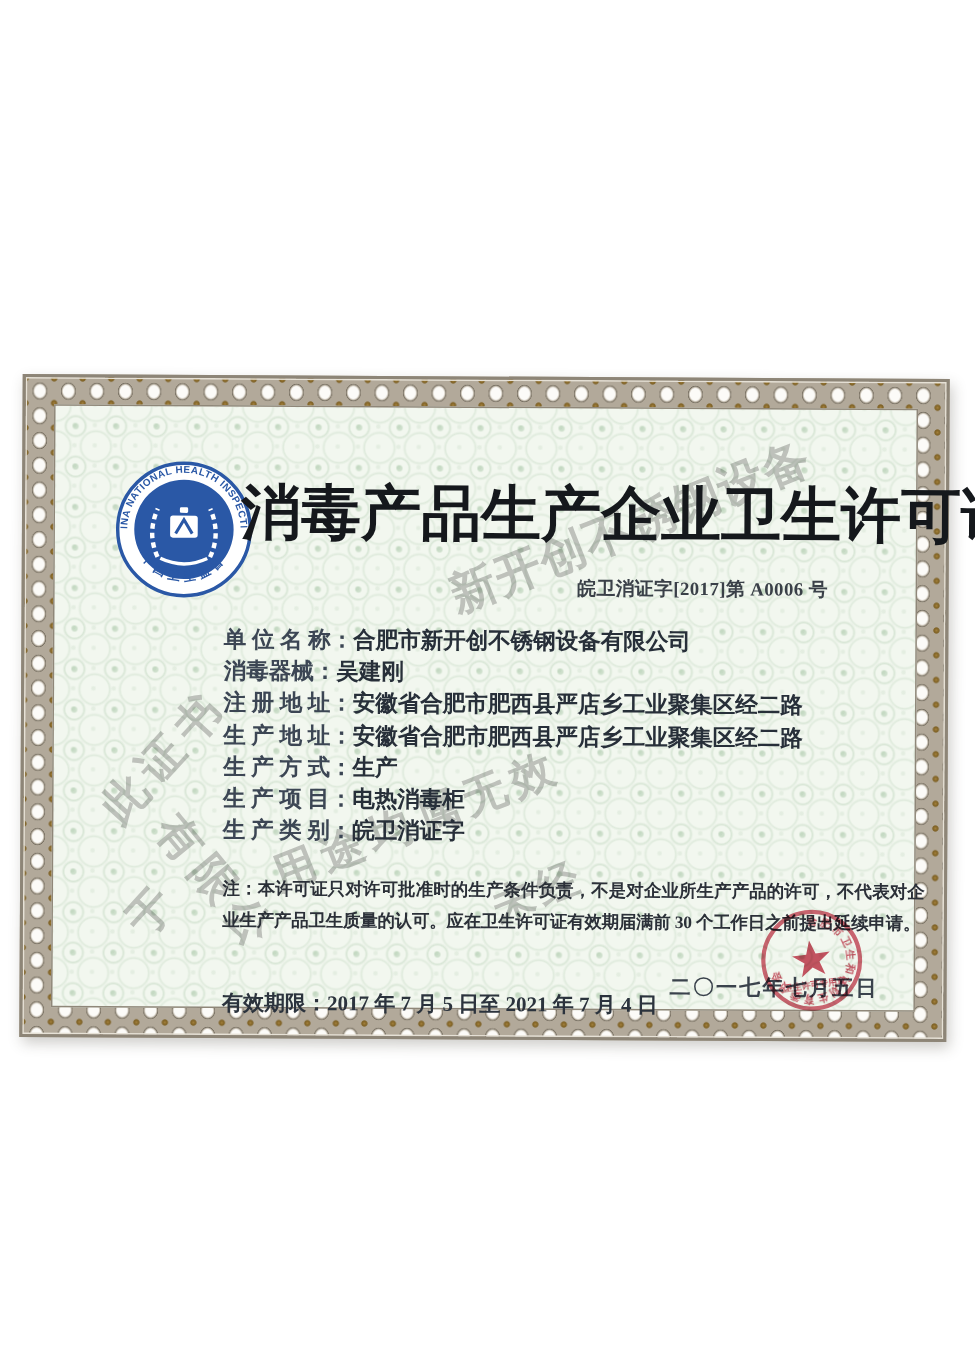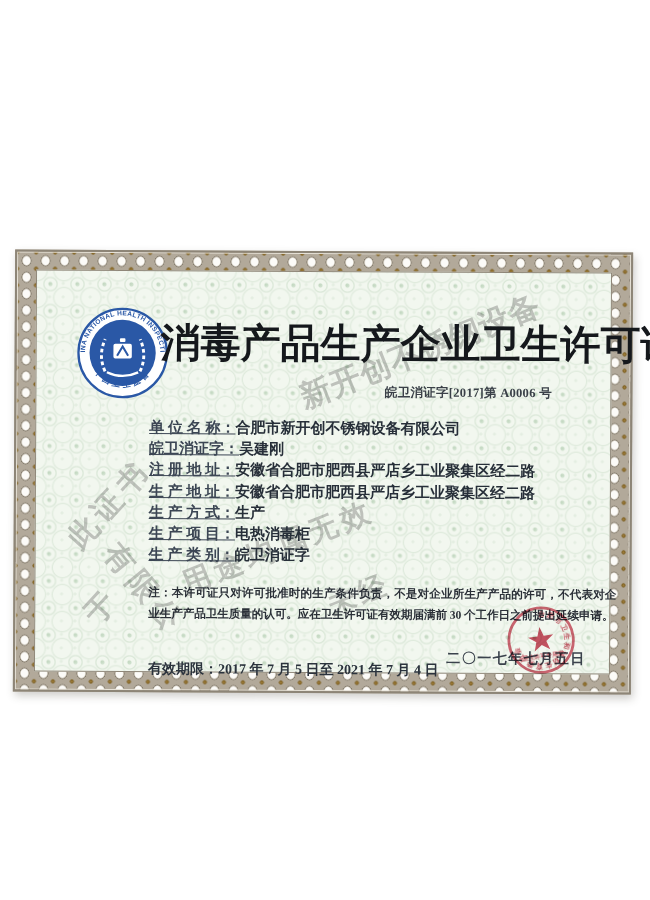--- a/index.html
+++ b/index.html
@@ -27,21 +27,21 @@
        background-position:0 0,0 0,13.5px 13.5px,6px 6px;}
   .abs{position:absolute;}
   #logo{left:40px;top:36px;width:92px;height:92px;}
   #title{left:124px;top:47px;width:444px;text-align:center;
        font-family:"DejaVu Sans",sans-serif;font-weight:900;font-size:40px;line-height:48px;
        letter-spacing:0px;color:#15181c;white-space:nowrap;}
   #license{left:327px;top:112px;width:210px;text-align:center;font-size:12.5px;color:#3a4048;
        letter-spacing:.3px;font-weight:600;}
   #fields{left:113px;top:149px;display:flex;flex-direction:column;gap:6.2px;}
   .frow{font-size:15px;line-height:15px;white-space:nowrap;}
-  .flabel{color:#3c4654;font-weight:600;text-decoration:underline;}
+  .flabel{color:#3c4654;font-weight:600;}
   .fvalue{color:#272f39;font-weight:700;}
   #note{left:113px;top:311px;width:468px;font-size:11.6px;line-height:21px;color:#2b3038;
        font-weight:600;text-align:justify;letter-spacing:-.1px;}
   #issuer{left:417px;top:355px;width:165px;text-align:center;font-size:14px;letter-spacing:3px;
        color:#333b45;font-weight:700;}
   #date{left:385px;top:377px;width:192px;text-align:center;font-size:14px;letter-spacing:1.5px;
        color:#3a424c;font-weight:600;}
   #validity{left:113px;top:389px;font-size:14px;color:#2b333d;font-weight:700;white-space:nowrap;}
   #seal{left:471px;top:332px;width:70px;height:70px;mix-blend-mode:multiply;opacity:.85;
        transform:rotate(-8deg);}
@@ -94,21 +94,21 @@
 
     <div id="license" class="abs">皖卫消证字[2017]第 A0006 号</div>
 
     <div id="fields" class="abs">
 
         <div class="frow">
           <span class="flabel">单 位 名 称：</span><span class="fvalue">合肥市新开创不锈钢设备有限公司</span>
         </div>
 
         <div class="frow">
-          <span class="flabel">皖卫消证字：</span><span class="fvalue">吴建刚</span>
+          <span class="flabel">消毒器械：</span><span class="fvalue">吴建刚</span>
         </div>
 
         <div class="frow">
           <span class="flabel">注 册 地 址：</span><span class="fvalue">安徽省合肥市肥西县严店乡工业聚集区经二路</span>
         </div>
 
         <div class="frow">
           <span class="flabel">生 产 地 址：</span><span class="fvalue">安徽省合肥市肥西县严店乡工业聚集区经二路</span>
         </div>
 

